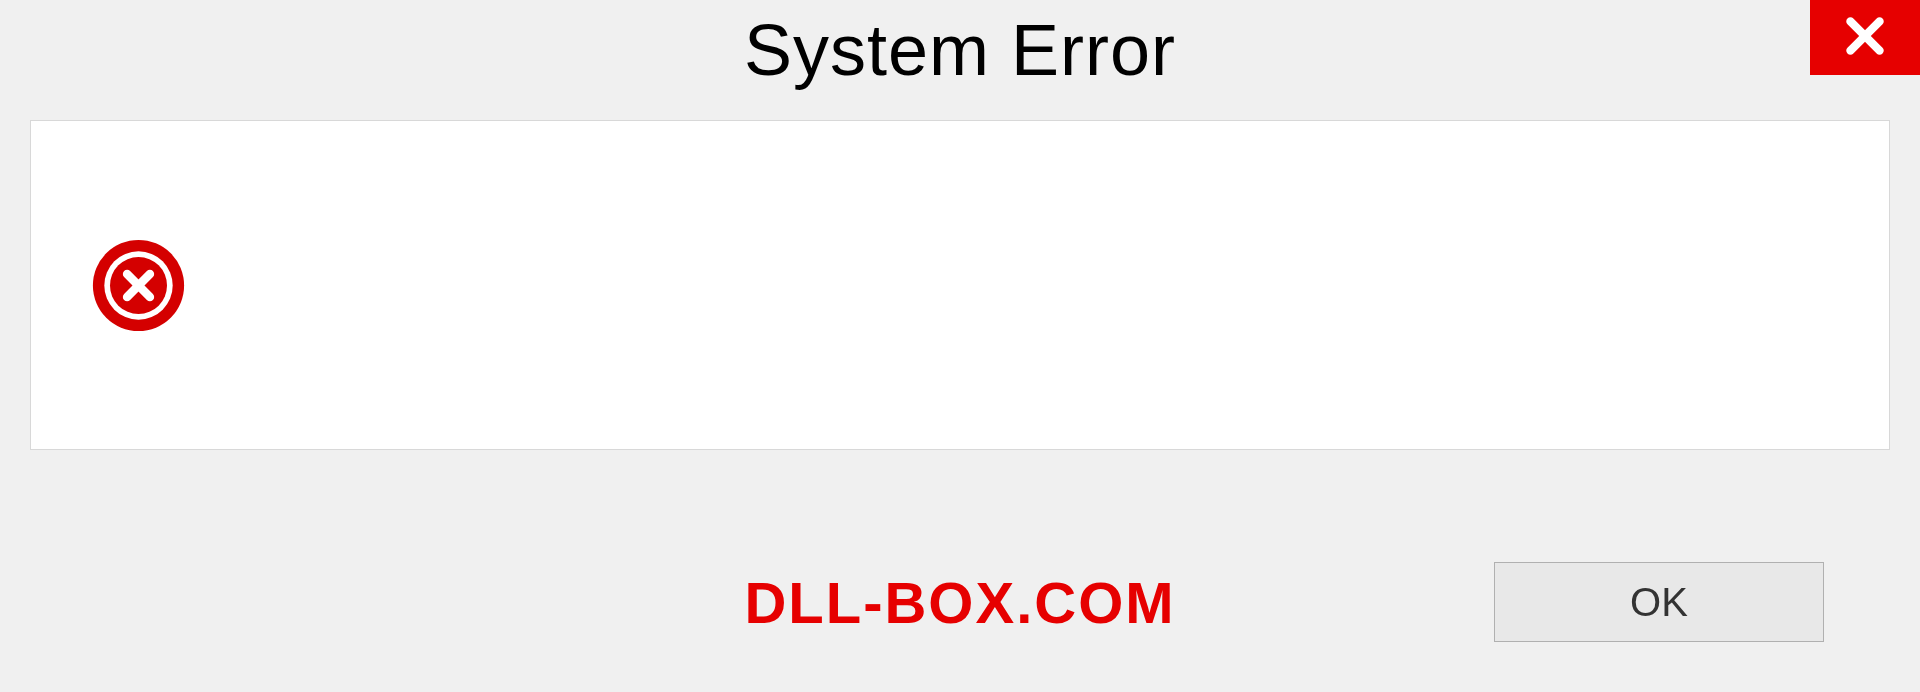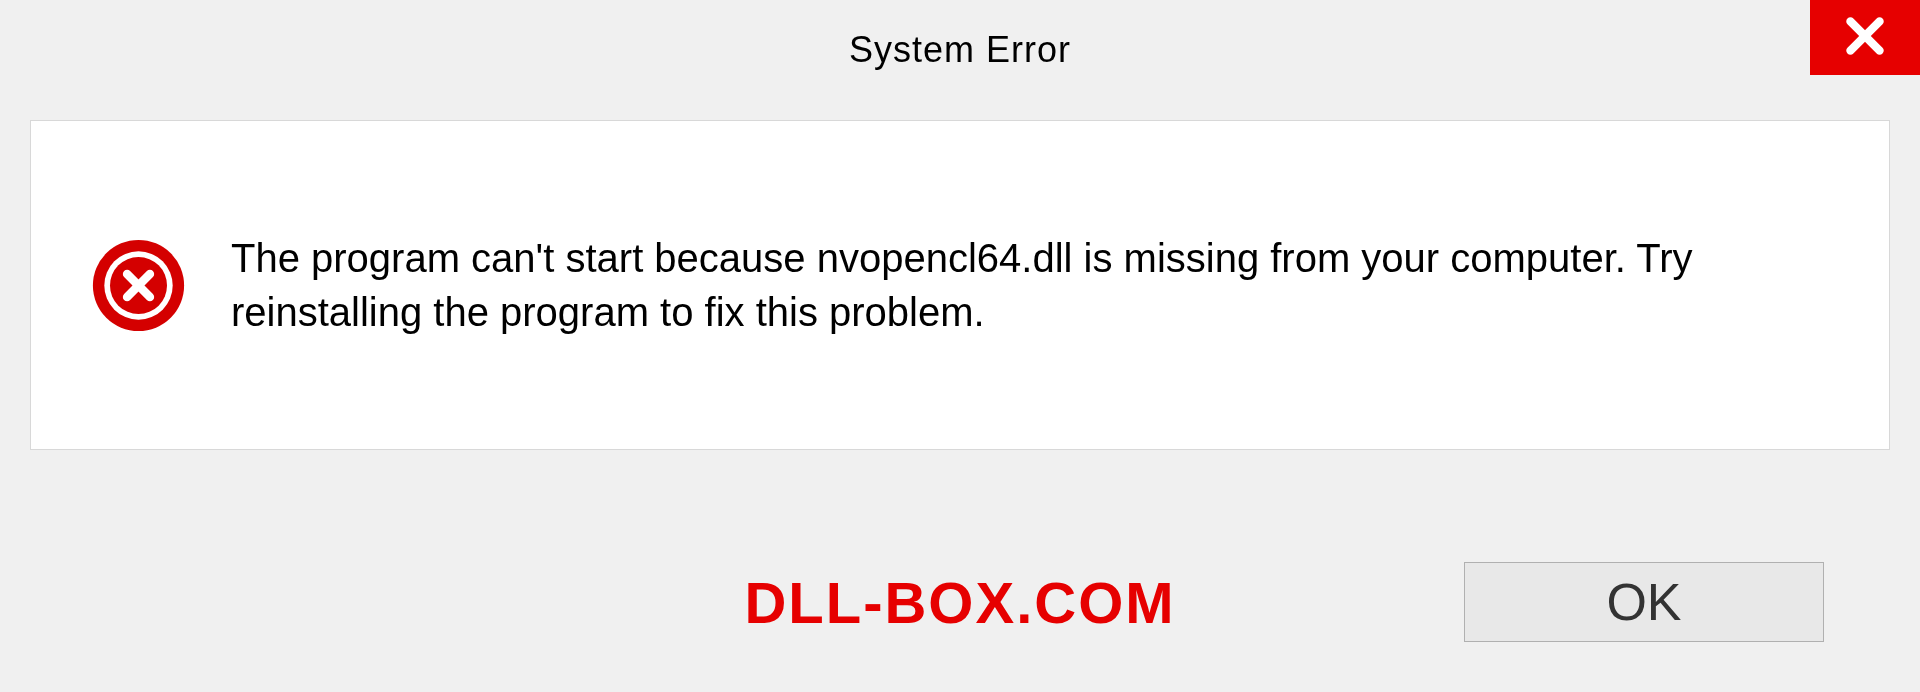--- a/index.html
+++ b/index.html
@@ -17,21 +17,21 @@
     }
     .titlebar {
       height: 100px;
       display: flex;
       align-items: center;
       justify-content: center;
       position: relative;
       background: #f0f0f0;
     }
     .titlebar-title {
-      font-size: 36px;
+      font-size: 72px;
       color: #000;
       font-weight: 400;
       letter-spacing: 1px;
     }
     .close-btn {
       position: absolute;
       top: 0;
       right: 0;
       width: 110px;
       height: 75px;
@@ -84,25 +84,25 @@
       position: absolute;
       left: 50%;
       transform: translateX(-50%);
       font-size: 58px;
       font-weight: 800;
       color: #e60000;
       letter-spacing: 2px;
       font-family: Arial, "Arial Black", sans-serif;
     }
     .ok-btn {
-      width: 360px;
+      width: 330px;
       height: 80px;
       background: #e8e8e8;
       border: 1px solid #b0b0b0;
-      font-size: 52px;
+      font-size: 40px;
       color: #333;
       display: flex;
       align-items: center;
       justify-content: center;
       cursor: pointer;
     }
   </style>
 </head>
 <body>
 
@@ -123,21 +123,20 @@
     <svg viewBox="0 0 100 100">
       <circle cx="50" cy="50" r="48" fill="#d40000"></circle>
       <circle cx="50" cy="50" r="36" fill="#ffffff"></circle>
       <circle cx="50" cy="50" r="30" fill="#d40000"></circle>
       <g stroke="#ffffff" stroke-width="9" stroke-linecap="round">
         <line x1="38" y1="38" x2="62" y2="62"></line>
         <line x1="62" y1="38" x2="38" y2="62"></line>
       </g>
     </svg>
   </div>
-  <div class="message">The program can't start because nvopencl64.dll is missing from your computer. Try reinstalling the program to fix this problem.</div>
 </div>
 
 <div class="footer">
   <div class="watermark">DLL-BOX.COM</div>
   <div class="ok-btn">
     <span>OK</span>
   </div>
 </div>
 
 </body></html>

